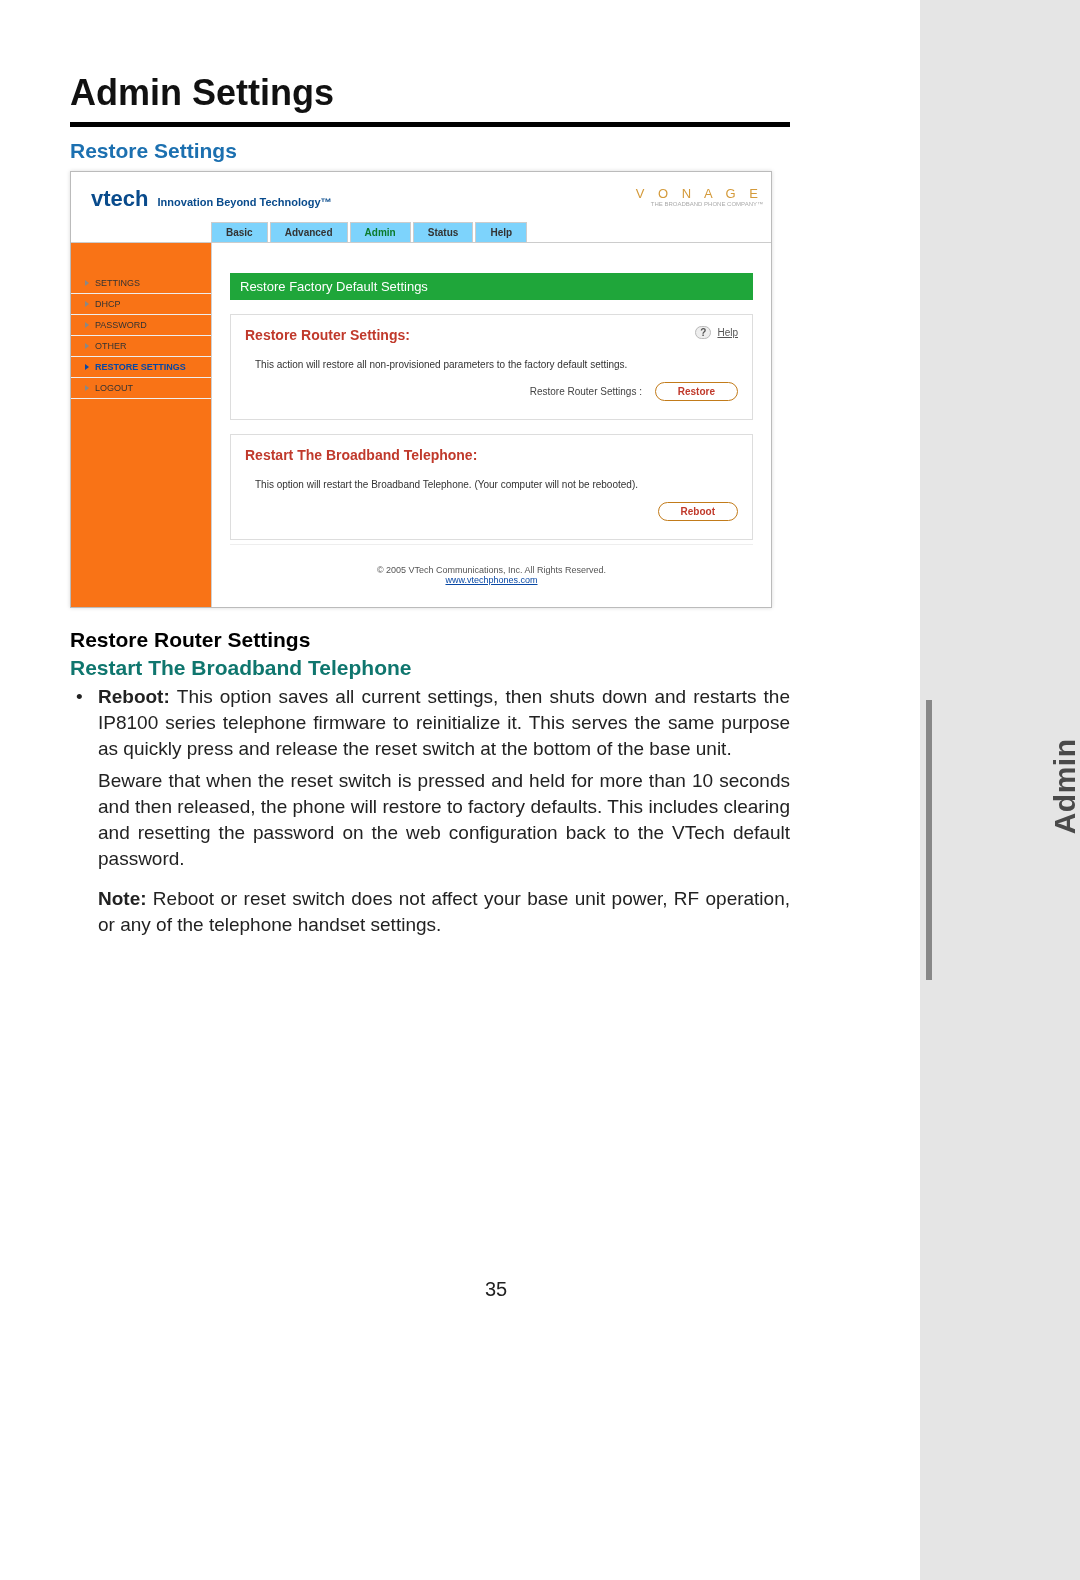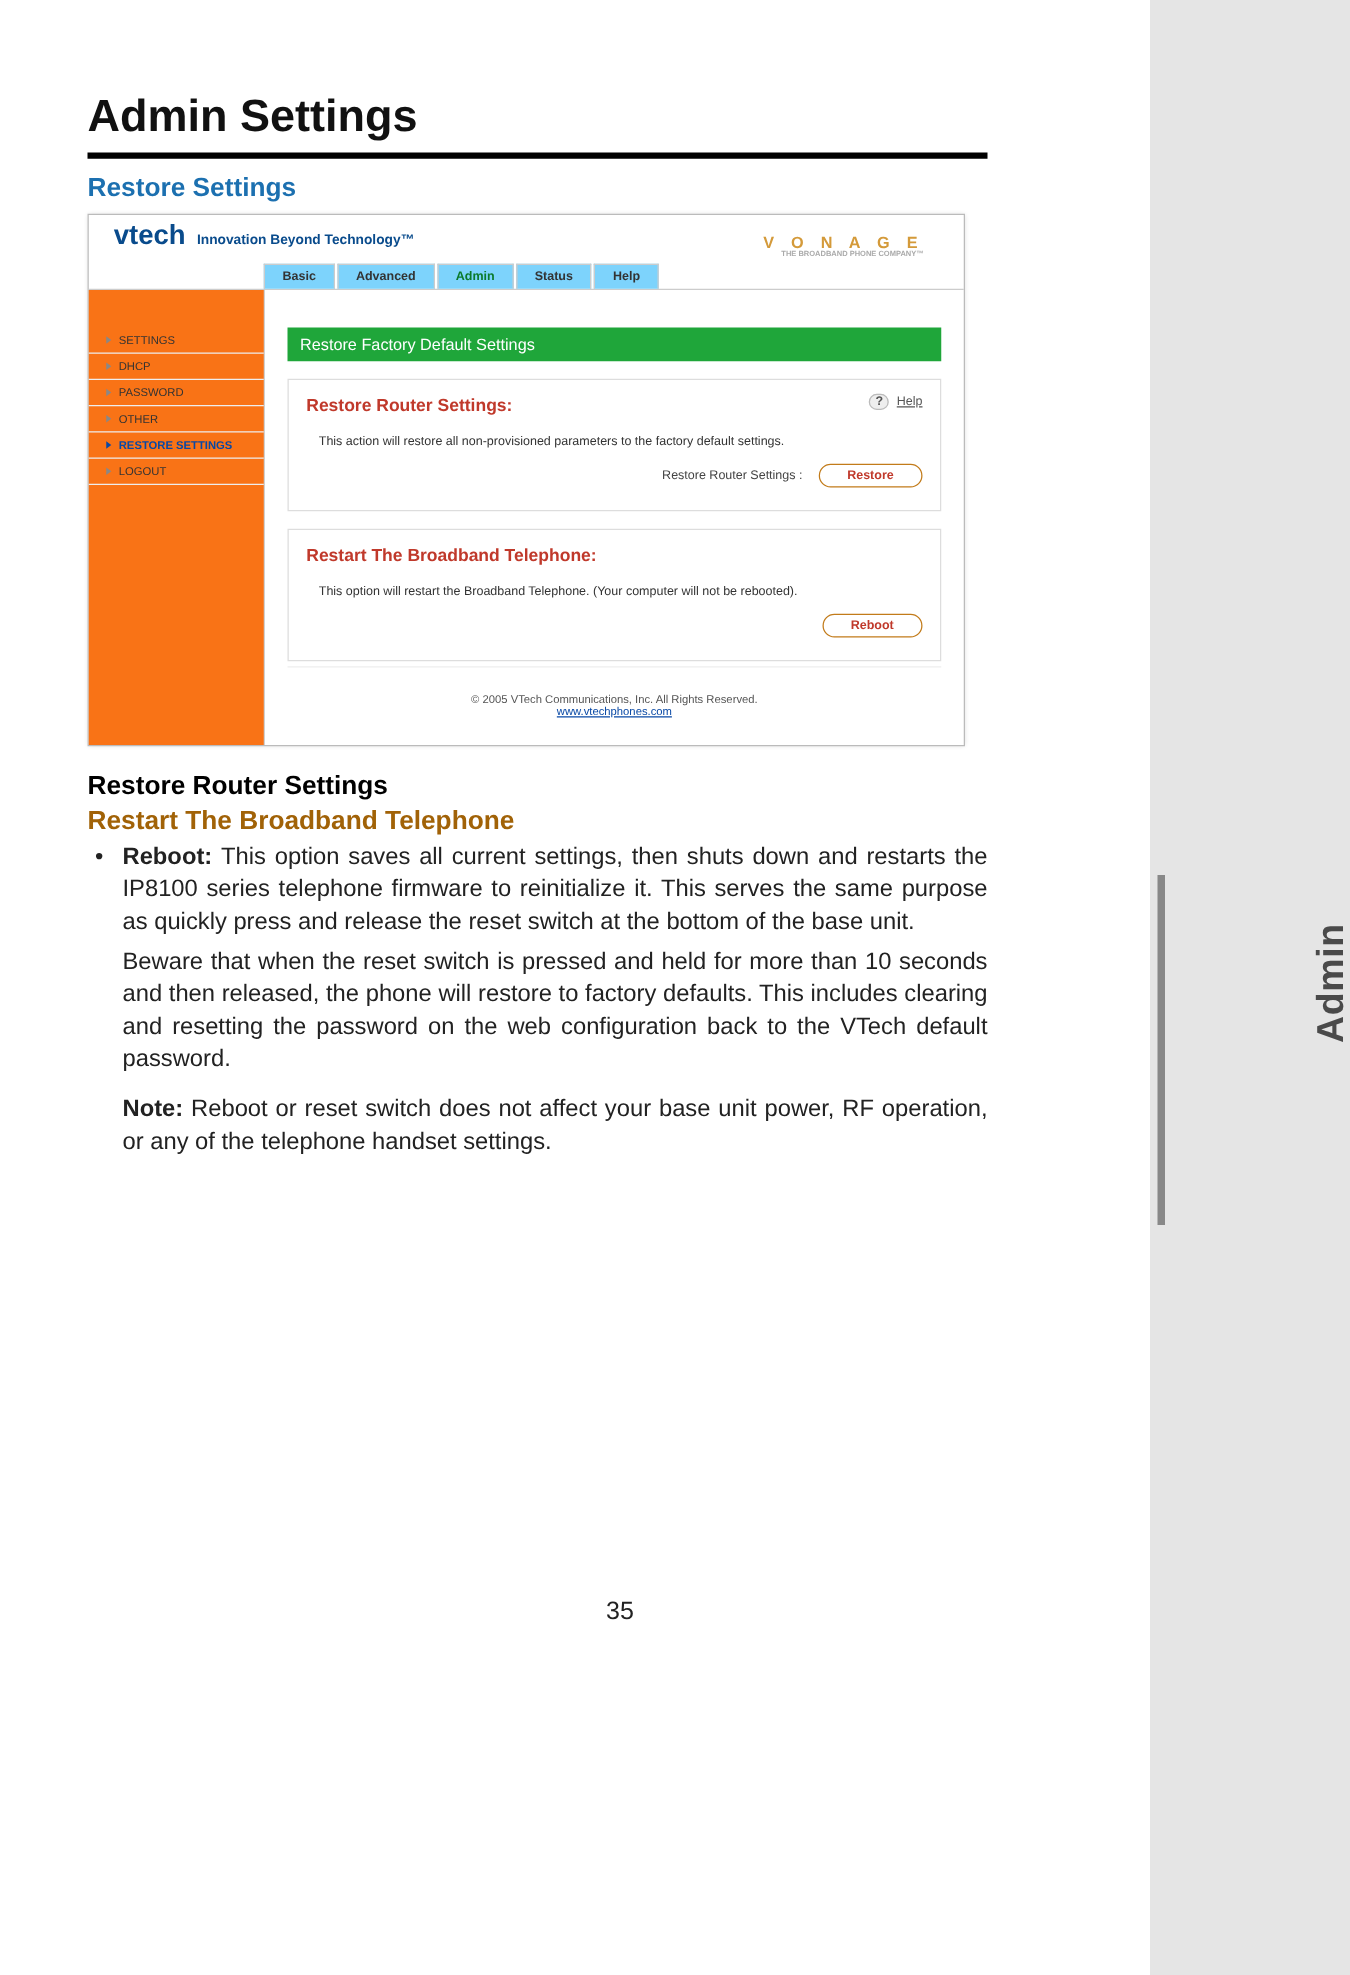--- a/index.html
+++ b/index.html
@@ -15,25 +15,25 @@
   .body-text{font-size:19px;line-height:26px;text-align:justify;margin:0 0 14px 0;}
   .body-text.indent{padding-left:28px;}
   .bullet{font-size:19px;line-height:26px;text-align:justify;padding-left:28px;margin:0 0 6px 0;position:relative;}
   .bullet::before{content:"•";position:absolute;left:6px;top:0;}
   .note-label{font-weight:bold;}
   .page-num{position:absolute;left:0;width:992px;top:1278px;text-align:center;font-size:20px;}
 
   
   .inset{border:1px solid #bbb;box-shadow:0 0 4px rgba(0,0,0,0.15);width:700px;margin:8px 0 20px 0;
     font-family:Tahoma,Verdana,sans-serif;font-size:11px;color:#333;background:#fff;}
-  .inset .hdr{padding:3px 20px 10px 20px;position:relative;}
+  .inset .hdr{padding:14px 20px 10px 20px;position:relative;}
   .inset .logo{font-size:22px;font-weight:bold;color:#094b8c;display:inline-block;}
   .inset .slogan{font-size:11px;font-weight:bold;color:#094b8c;margin-left:6px;}
-  .inset .vonage{position:absolute;right:32px;top:14px;text-align:right;color:#d49a3a;
-    letter-spacing:5px;font-weight:bold;font-size:13px;}
+  .inset .vonage{position:absolute;right:8px;top:14px;text-align:right;color:#d49a3a;
+    letter-spacing:5px;font-weight:normal;font-size:13px;}
   .inset .vonage .sub{letter-spacing:0;font-size:6px;color:#aaa;display:block;}
   .inset .tabs{padding-left:140px;}
   .inset .tabs .tab{display:inline-block;border:1px solid #ccc;border-bottom:none;padding:4px 14px;
     font-size:10px;font-weight:bold;background:#7dd3fc;color:#333;margin-right:-1px;}
   .inset .tabs .tab.active{color:#0a7a2a;}
   .inset .tabbar-line{height:1px;background:#ccc;margin:0;}
   .inset .mainrow{display:flex;min-height:320px;}
   .inset .sidebar{width:140px;border-right:1px solid #d0d0d0;background:#f97316;padding-top:30px;}
   .inset .sidebar .item{padding:5px 8px 5px 14px;font-size:9px;color:#333;border-bottom:1px solid #eee;}
   .inset .sidebar .item .tri{display:inline-block;width:0;height:0;margin-right:6px;
@@ -121,21 +121,21 @@
           <div class="footer">
             <div>© 2005 VTech Communications, Inc. All Rights Reserved.</div>
             <a>www.vtechphones.com</a>
           </div>
         </div>
       </div>
     </div>
 
     <div class="sec-title" style="color:#000;">Restore Router Settings</div>
 
-    <div class="sec-title" style="color:#a16207;">Restart The Broadband Telephone</div>
+    <div class="sec-title" style="color:#0f766e;">Restart The Broadband Telephone</div>
     <p class="bullet">
       <span class="note-label">Reboot: </span><span>This option saves all current settings, then shuts down and restarts the IP8100 series telephone firmware to reinitialize it. This serves the same purpose as quickly press and release the reset switch at the bottom of the base unit.</span>
     </p>
     <p class="body-text indent">Beware that when the reset switch is pressed and held for more than 10 seconds and then released, the phone will restore to factory defaults. This includes clearing and resetting the password on the web configuration back to the VTech default password.</p>
     <p class="body-text indent">
       <span class="note-label">Note: </span><span>Reboot or reset switch does not affect your base unit power, RF operation, or any of the telephone handset settings.</span>
     </p>
   </div>
 
   <div class="page-num">35</div>

